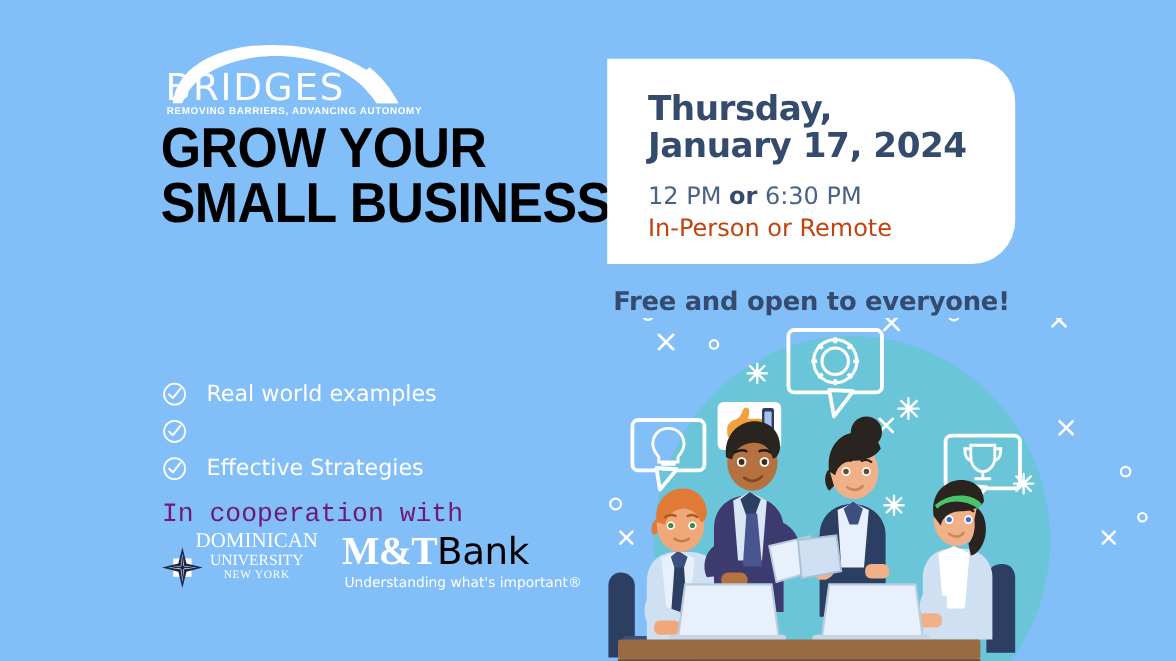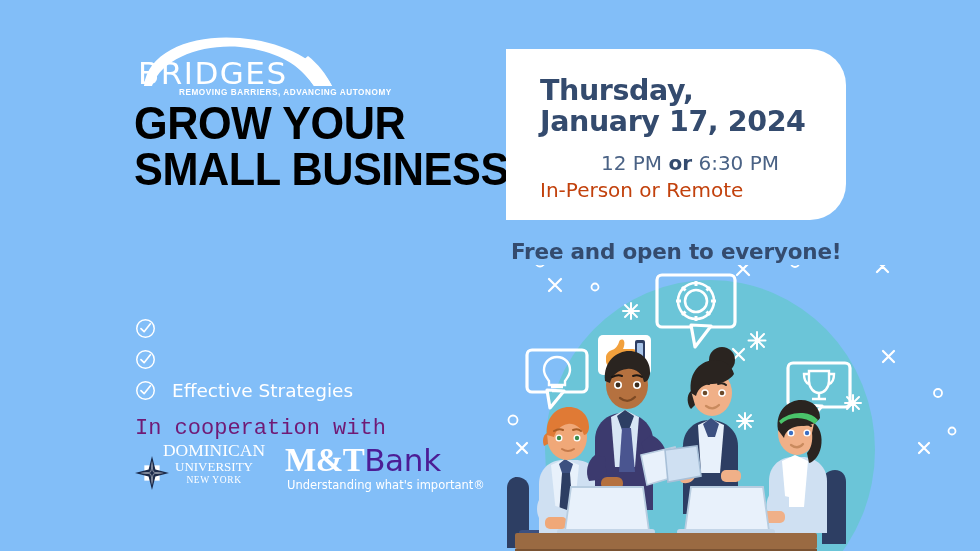--- a/index.html
+++ b/index.html
@@ -21,21 +21,20 @@
     position:absolute; left:2px; top:22px;
     font-size:31px; font-weight:normal; letter-spacing:1.5px;
     color:#ffffff; font-family:"DejaVu Sans", sans-serif;
     line-height:1;
   }
   #bridges-tagline {
     position:absolute; left:3px; top:52px;
     font-size:8.2px; font-weight:bold; letter-spacing:0.55px;
     color:#ffffff; font-family:"Liberation Sans", sans-serif;
     white-space:nowrap;
-    margin-left:40px;
   }
 
   
   #headline {
     position:absolute; left:134px; top:100px; width:400px;
     color:#000000; font-weight:bold;
     font-family:"Liberation Sans Narrow","Liberation Sans",sans-serif;
     font-size:47px; line-height:0.98; letter-spacing:-0.5px;
     transform:scaleX(0.92); transform-origin:left top;
   }
@@ -81,21 +80,21 @@
 
   
   #mt-logo { position:absolute; left:150px; top:2px; width:185px; height:54px; }
   #mt-wordmark { position:absolute; left:0; top:0px; white-space:nowrap; }
   #mt-mt {
     font-family:"Liberation Serif","DejaVu Serif",serif;
     font-weight:bold; font-size:33px; color:#ffffff; letter-spacing:-0.5px;
   }
   #mt-bank {
     font-family:"DejaVu Sans","Liberation Sans",sans-serif;
-    font-weight:400; font-size:31px; color:#4c1d95; letter-spacing:-0.3px;
+    font-weight:400; font-size:31px; color:#000000; letter-spacing:-0.3px;
   }
   #mt-tagline {
     position:absolute; left:2px; top:36px;
     font-family:"DejaVu Sans","Liberation Sans",sans-serif;
     font-size:11.5px; color:#ffffff; white-space:nowrap;
   }
 
   
   #date-card {
     position:absolute; left:506px; top:49px; width:340px; height:171px;
@@ -107,21 +106,20 @@
     color:#344b6e; font-weight:bold; font-size:28.5px; line-height:1.1;
     font-family:"DejaVu Sans","Liberation Sans",sans-serif;
     letter-spacing:-0.4px;
   }
   #date-heading .dh-line { display:block; white-space:nowrap; }
   #time-line {
     position:absolute; left:34px; top:101px; width:300px;
     color:#4a6285; font-size:20px; line-height:1.35;
     font-family:"DejaVu Sans","Liberation Sans",sans-serif;
     white-space:nowrap;
-    text-align:center;
   }
   #time-line b { font-weight:bold; color:#344b6e; }
   #format-line {
     position:absolute; left:34px; top:128px; width:300px;
     color:#c2410c; font-size:20px; line-height:1.35;
     font-family:"DejaVu Sans","Liberation Sans",sans-serif;
     white-space:nowrap;
   }
   #free-banner {
     position:absolute; left:511px; top:239px;
@@ -155,20 +153,21 @@
     </div>
 
 
     <div id="benefits-list">
 
       <div class="benefit-item">
         <svg class="check-icon" viewBox="0 0 24 24">
           <circle cx="12" cy="12" r="10" fill="none" stroke="#ffffff" stroke-width="1.7"></circle>
           <path d="M6.8,12.2 L10.4,15.6 L17.6,6.6" fill="none" stroke="#ffffff" stroke-width="1.9" stroke-linecap="round" stroke-linejoin="round"></path>
         </svg>
+        <span class="benefit-label">Real world examples</span>
       </div>
 
       <div class="benefit-item">
         <svg class="check-icon" viewBox="0 0 24 24">
           <circle cx="12" cy="12" r="10" fill="none" stroke="#ffffff" stroke-width="1.7"></circle>
           <path d="M6.8,12.2 L10.4,15.6 L17.6,6.6" fill="none" stroke="#ffffff" stroke-width="1.9" stroke-linecap="round" stroke-linejoin="round"></path>
         </svg>
       </div>
 
       <div class="benefit-item">

